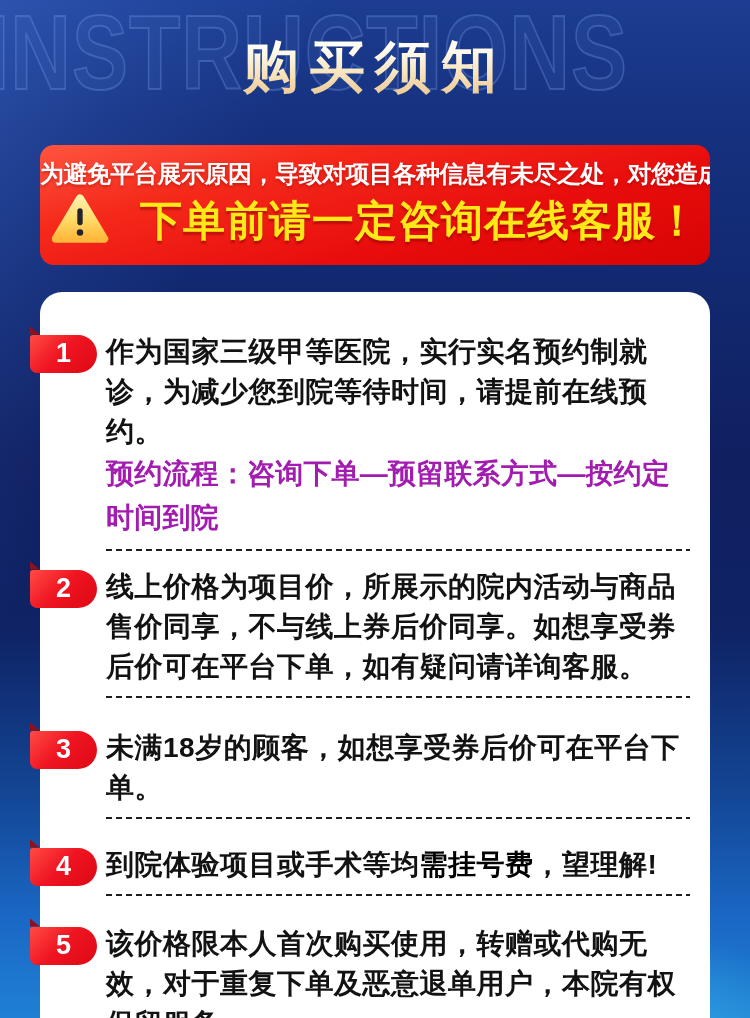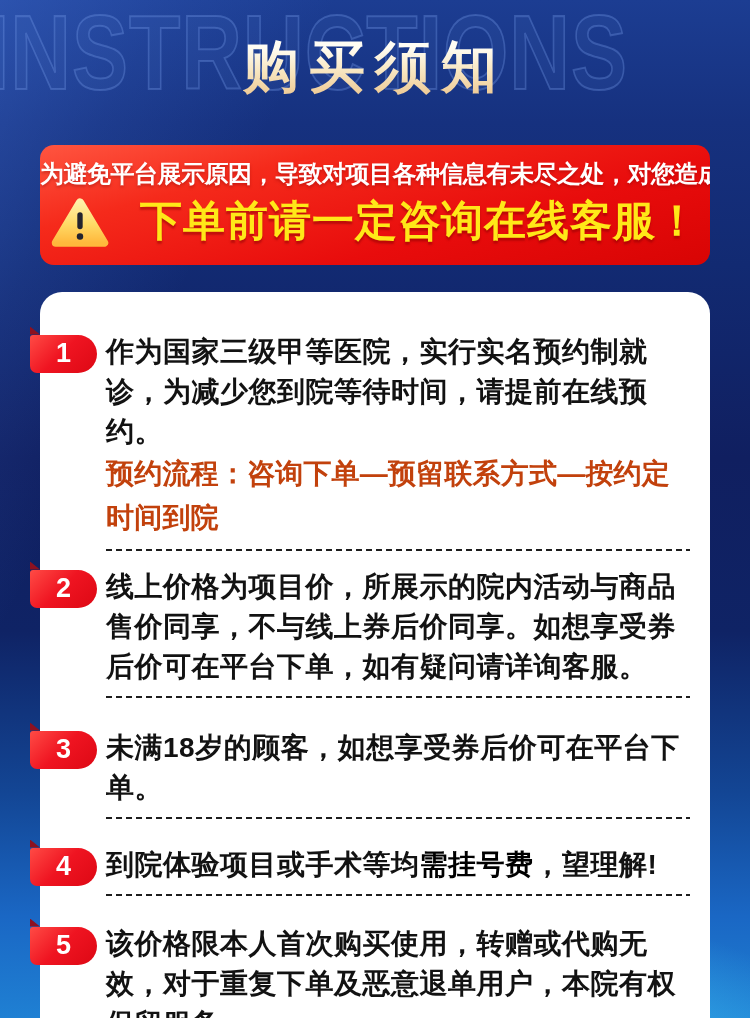--- a/index.html
+++ b/index.html
@@ -34,21 +34,21 @@
   
   .alert{
     position:relative;margin:47px 40px 0;height:120px;border-radius:14px;
     background:linear-gradient(165deg,#ff5540 0%,#f52a1b 28%,#e80c0c 66%,#d80404 100%);
     text-align:center;overflow:hidden;
   }
   .alert-line1{
     margin-top:13px;font-size:24px;font-weight:700;color:#ffffff;letter-spacing:-.5px;
     white-space:nowrap;text-shadow:0 2px 3px rgba(120,0,0,.35);
   }
-  .alert-row2{display:flex;align-items:flex-end;justify-content:center;gap:31px;margin-top:3px;}
+  .alert-row2{display:flex;align-items:flex-start;justify-content:center;gap:31px;margin-top:3px;}
   .warning-icon{width:58px;height:52px;flex:0 0 auto;}
   .alert-line2{
     font-size:42px;font-weight:800;color:#ffe818;letter-spacing:1px;white-space:nowrap;
     text-shadow:0 3px 2px rgba(130,0,0,.45);
   }
   
   .card{
     position:relative;margin:27px 40px 0;background:#ffffff;border-radius:22px;
     padding:40px 0 26px;box-sizing:border-box;min-height:635px;
   }
@@ -60,21 +60,21 @@
     border-radius:3px 19px 19px 7px;
     background:linear-gradient(135deg,#ff4b45 0%,#ef1421 48%,#dd0814 100%);
     display:flex;align-items:center;justify-content:center;
     color:#fff;font-size:27px;font-weight:700;
   }
   .badge::before{
     content:"";position:absolute;top:-8px;left:0;width:10px;height:8px;
     background:#8e1120;clip-path:polygon(0 0,0 100%,100% 100%);
   }
   .note-text{font-size:28px;line-height:40px;color:#121212;font-weight:600;letter-spacing:.5px;}
-  .note-highlight{font-size:28px;line-height:44px;color:#c2410c;font-weight:700;letter-spacing:.2px;}
+  .note-highlight{font-size:28px;line-height:44px;color:#a21caf;font-weight:700;letter-spacing:.2px;}
   .red-inline{color:#000000;font-weight:700;}
   .sep{
     height:2px;margin:9px 20px 0 66px;
     background:repeating-linear-gradient(90deg,#1d1d1d 0 6px,transparent 6px 10px);
   }
 </style>
 </head>
 <body>
 
 <div class="page">

